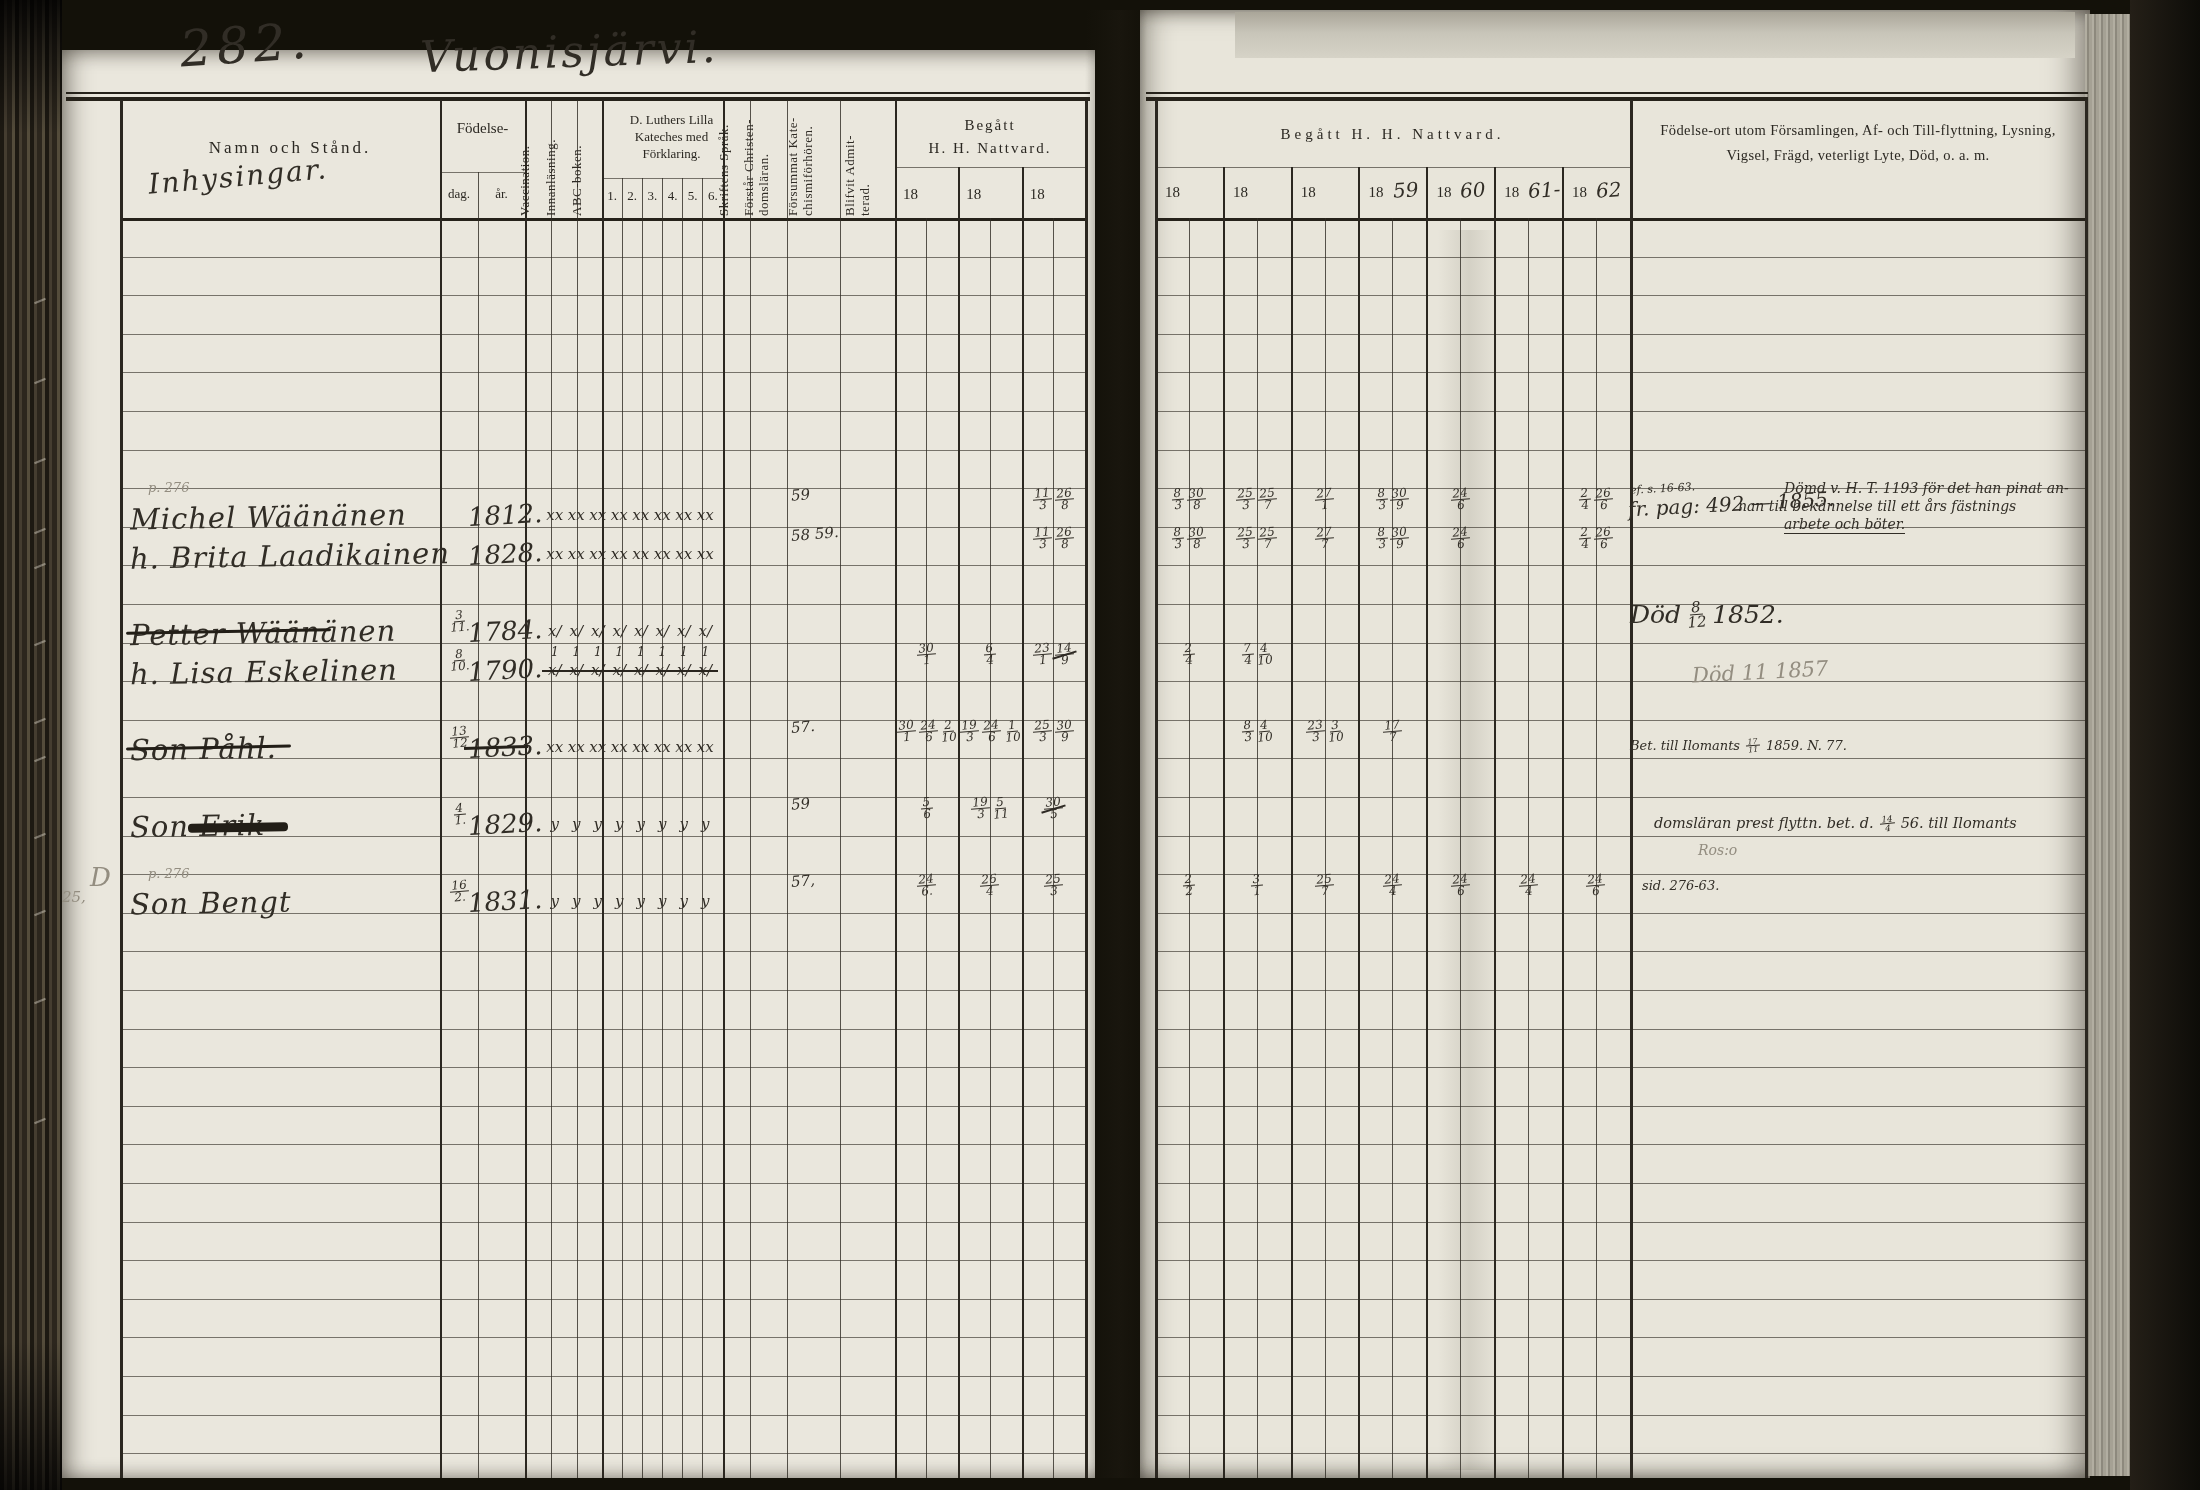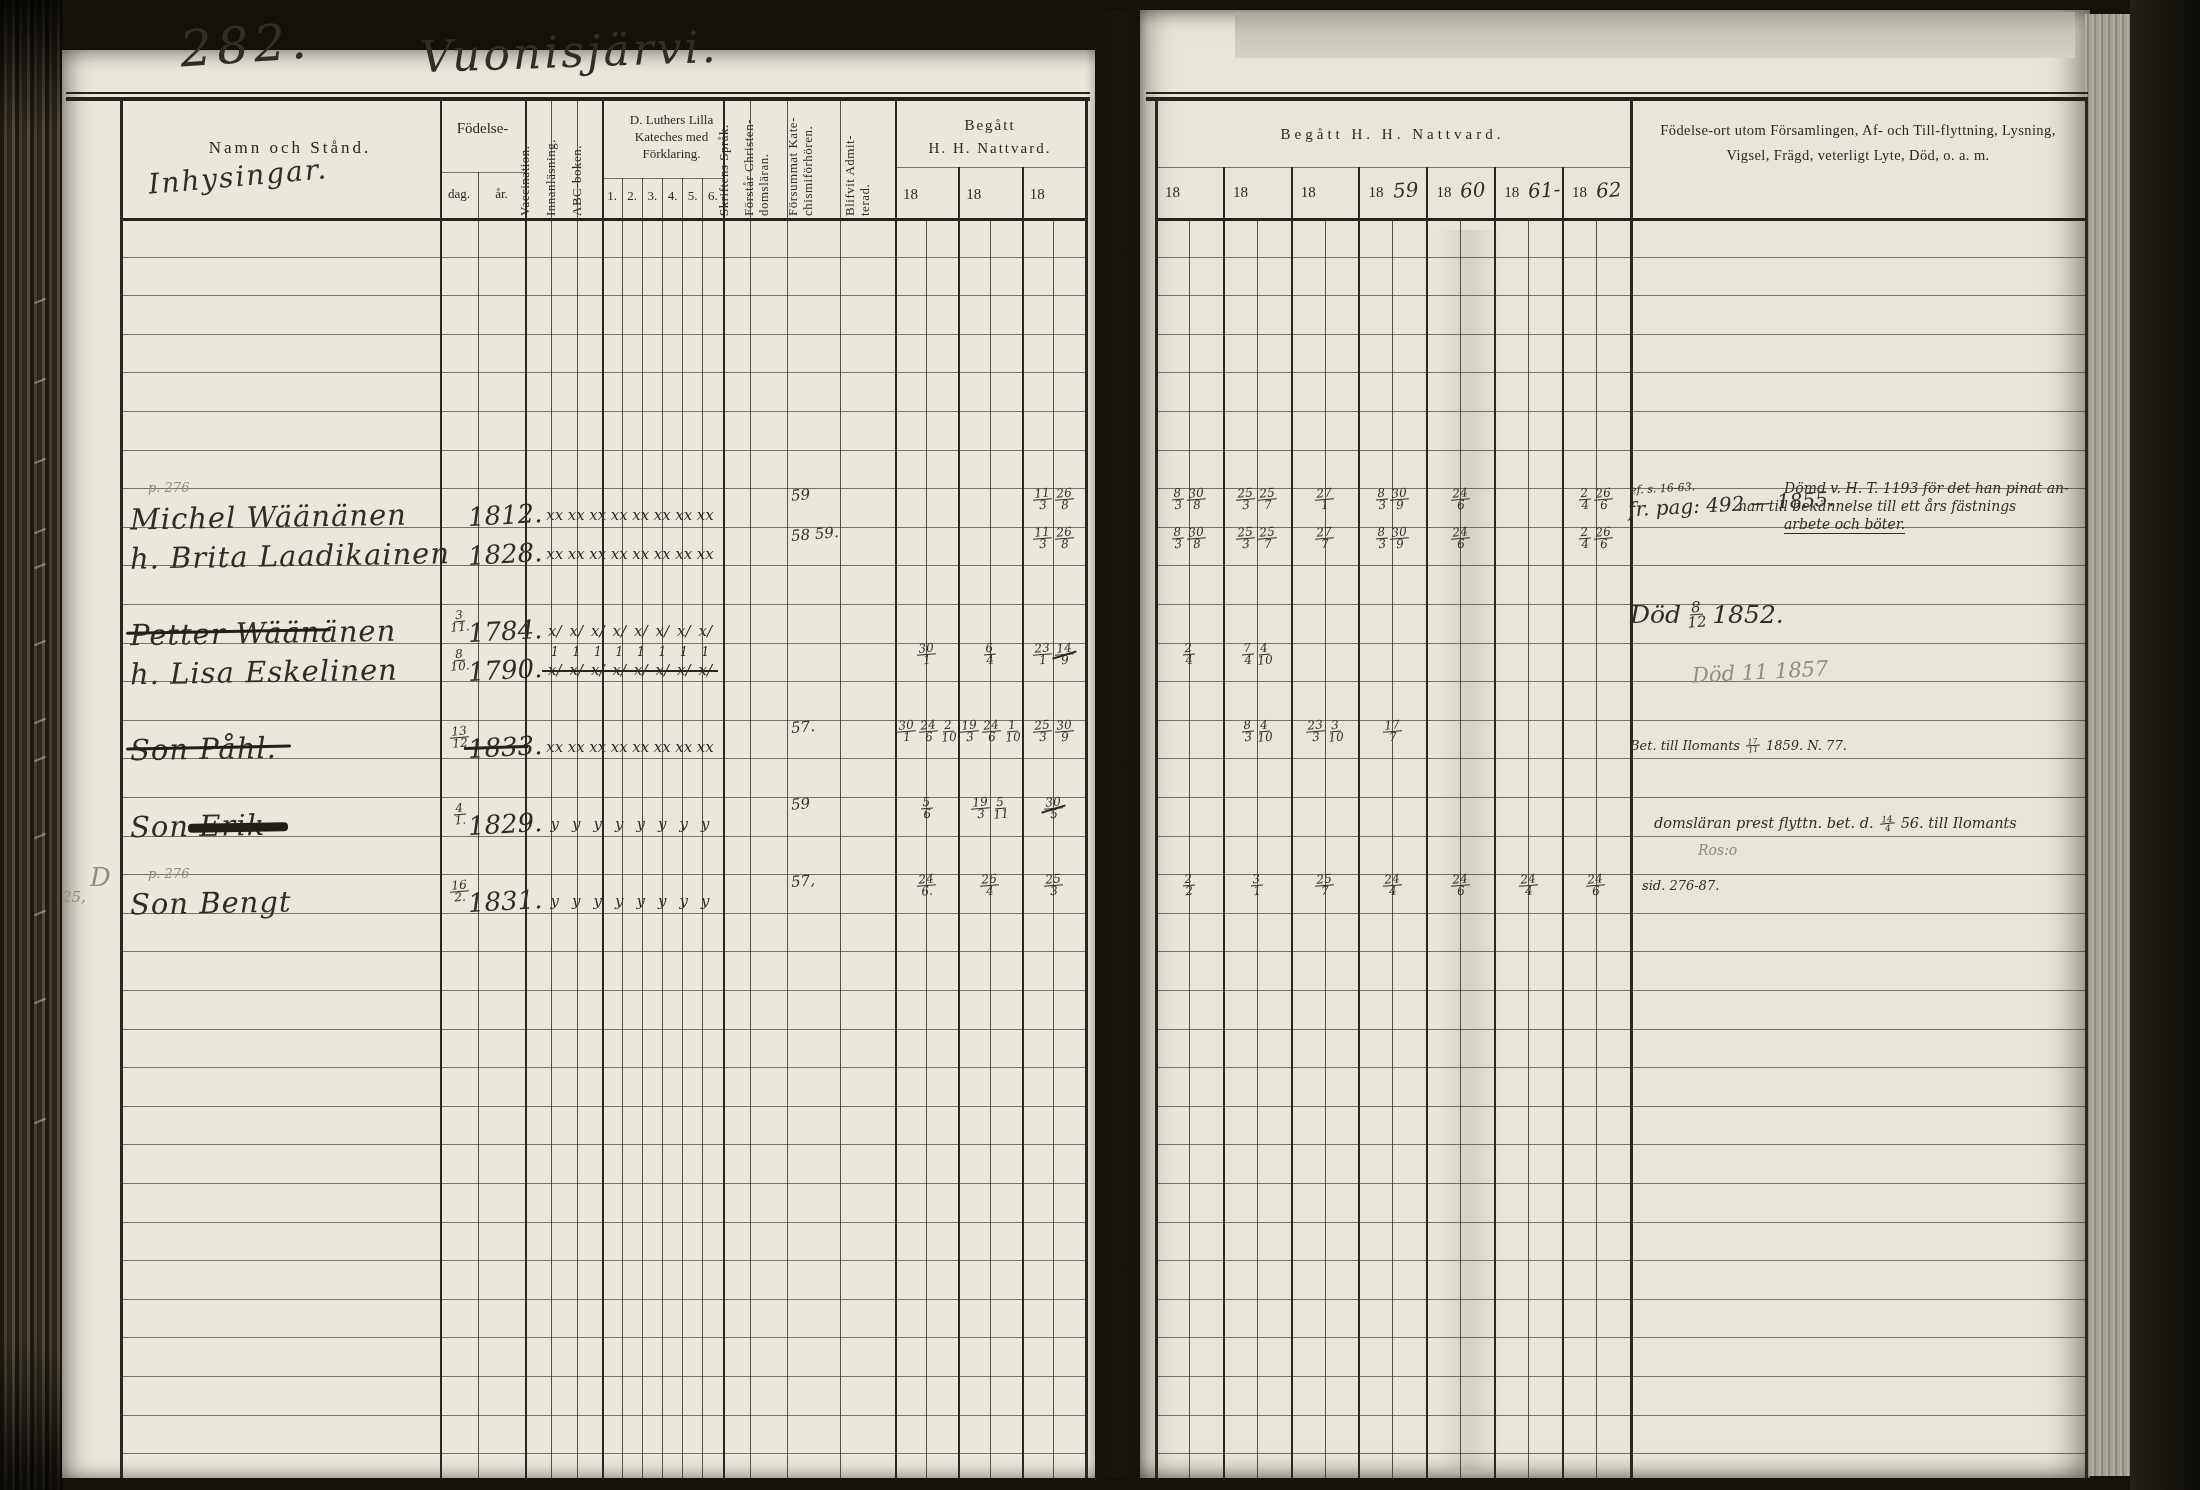--- a/index.html
+++ b/index.html
@@ -714,21 +714,21 @@
           <div class="fd">4</div>
         </div>
       </div>
       <div class="hw" style="left: 1563.1px; top: 874px; width: 65.9px; display: flex; justify-content: center; gap: 3px; position: absolute;">
         <div class="fr" style="font-size: 12px; position: relative;">
           <div class="fn">24</div>
           <div class="fd">6</div>
         </div>
       </div>
       <div class="hw" style="left: 1642px; top: 878px; display: flex; align-items: flex-start; gap: 6px; font-size: 13px; position: absolute; white-space: nowrap;">
-        <div>sid. 276-87.</div>
+        <div>sid. 276-63.</div>
       </div>
       <div class="hw pencil" style="left: 90px; top: 862px; font-size: 26px; position: absolute;">D</div>
       <div class="hw pencil" style="left: 62px; top: 888px; font-size: 15px; position: absolute;">25,</div>
       <div class="tickL" style="left: 34px; top: 300px;"></div>
       <div class="tickL" style="left: 34px; top: 380px;"></div>
       <div class="tickL" style="left: 34px; top: 460px;"></div>
       <div class="tickL" style="left: 34px; top: 530px;"></div>
       <div class="tickL" style="left: 34px; top: 565px;"></div>
       <div class="tickL" style="left: 34px; top: 642px;"></div>
       <div class="tickL" style="left: 34px; top: 720px;"></div>

